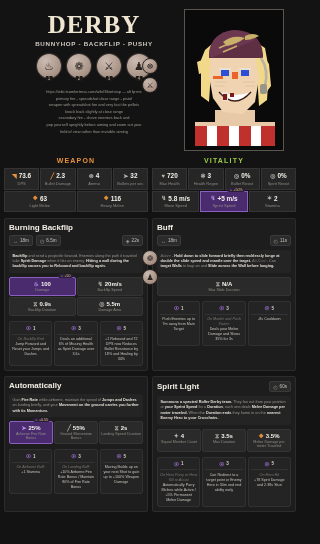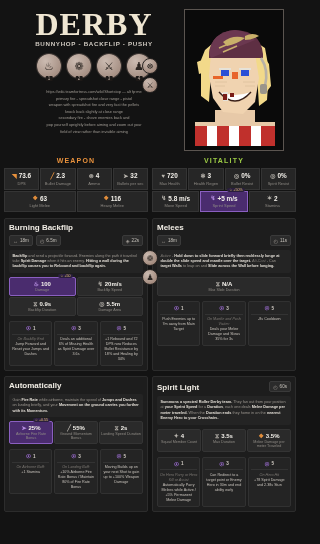--- a/index.html
+++ b/index.html
@@ -10,21 +10,21 @@
     color:#d8d5d0;
     position:relative;
   }
 
   
   .header{ display:flex; height:152px; padding:6px 4px 0 4px; }
   .hdr-left{ flex:1 1 auto; display:flex; flex-direction:column; align-items:center; padding-top:8px; }
   .hero-title{
     font-family:"Liberation Serif", serif;
     font-weight:bold;
-    font-size:32px;
+    font-size:25px;
     line-height:21px;
     letter-spacing:1px;
     color:#efe6d2;
     text-align:right;
     text-transform:uppercase;
   }
   .hero-subtitle{
     margin-top:5px;
     font-size:6.2px;
     letter-spacing:.7px;
@@ -109,21 +109,21 @@
   .cards{ padding:6px 4px 4px 4px; }
   .card-row{ display:flex; gap:4px; margin-bottom:5px; }
   .card{
     flex:1 1 0; min-width:0;
     background:#1d1d1d;
     border:1px solid #2c2c2c;
     border-radius:2px;
     padding:4px;
     position:relative;
   }
-  .card-head{ display:flex; align-items:flex-end; }
+  .card-head{ display:flex; align-items:center; }
   .card-title{ font-size:8px; font-weight:bold; color:#f0ece4; }
   .card-meta{ display:flex; align-items:center; gap:3px; margin-top:3px; }
   .chip{
     background:#2b2b2b; border:1px solid #3a3a3a; border-radius:2px;
     font-size:4.6px; color:#c4c0b9; padding:1.5px 3px;
     display:flex; align-items:center; gap:2px; white-space:nowrap;
   }
   .chip .ci{ font-size:5px; color:#9b9690; }
   .chip.right{ margin-left:auto; }
   .card-desc{
@@ -468,21 +468,21 @@
               <span>5</span>
             </div>
           <div class="upg-sep"></div>
           <div class="upg-txt"><span class="muted"></span><span>+1 Rebound and 72 DPS now Reduces Bullet Resistance by 18% and Healing by 34%</span></div>
         </div>
       </div>
     </div>
 
     <div class="card">
       <div class="card-head">
-        <div class="card-title">Melees</div>
+        <div class="card-title">Buff</div>
       </div>
       <div class="card-meta">
         <div class="chip">
           <span class="ci">↔</span>
           <span>18m</span>
         </div>
         <div class="chip right">
           <span class="ci">◴</span>
           <span>11s</span>
         </div>

